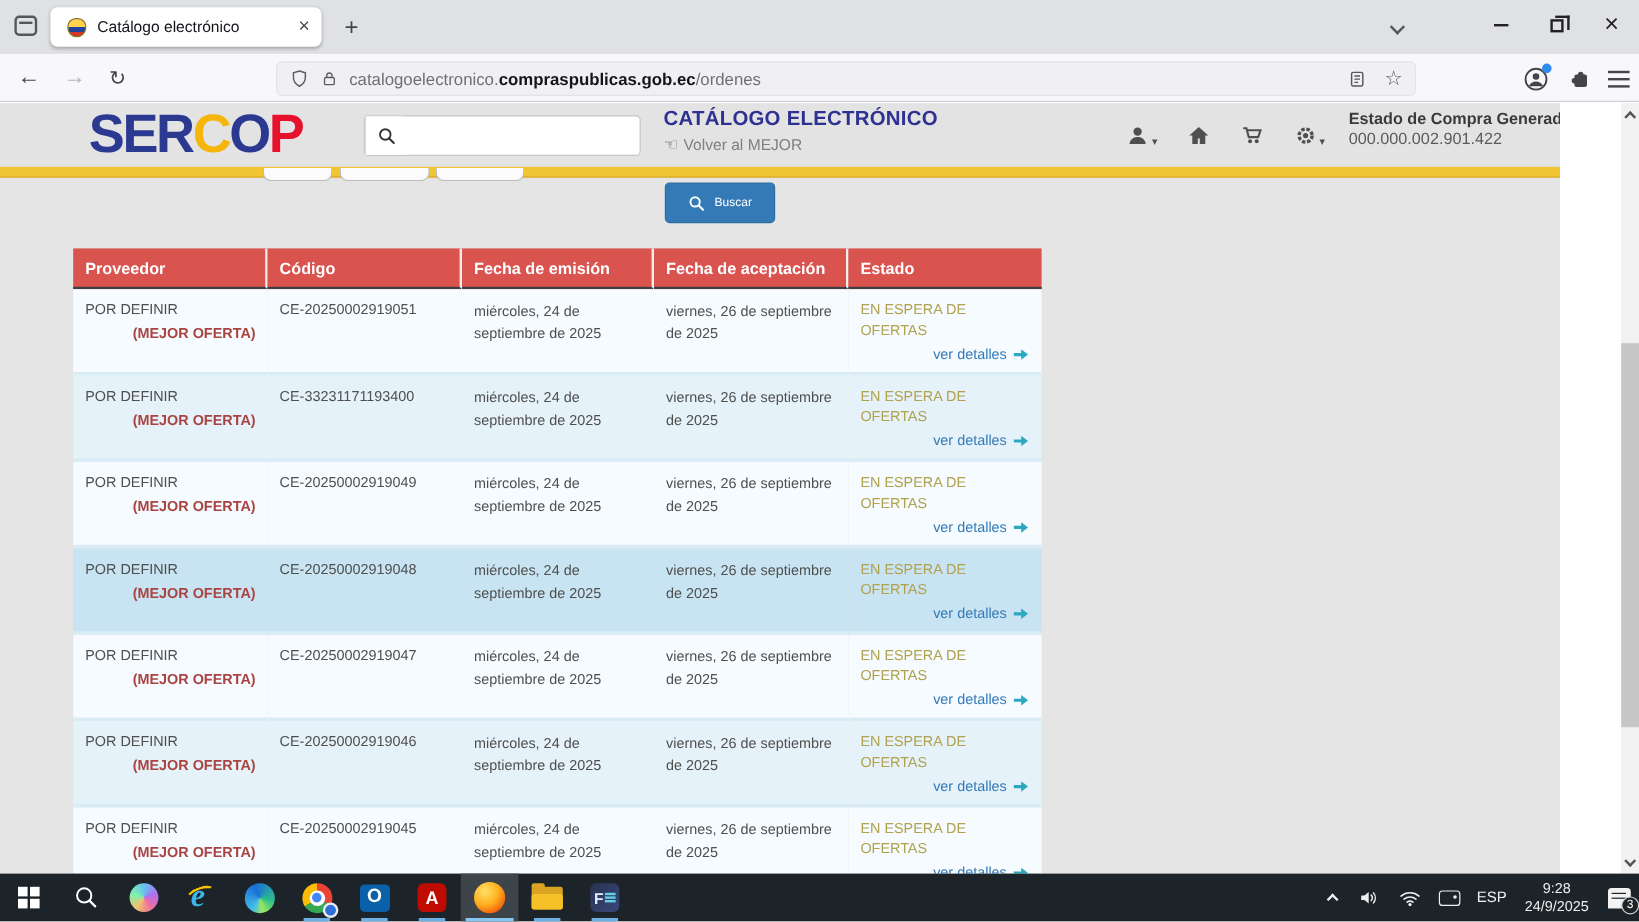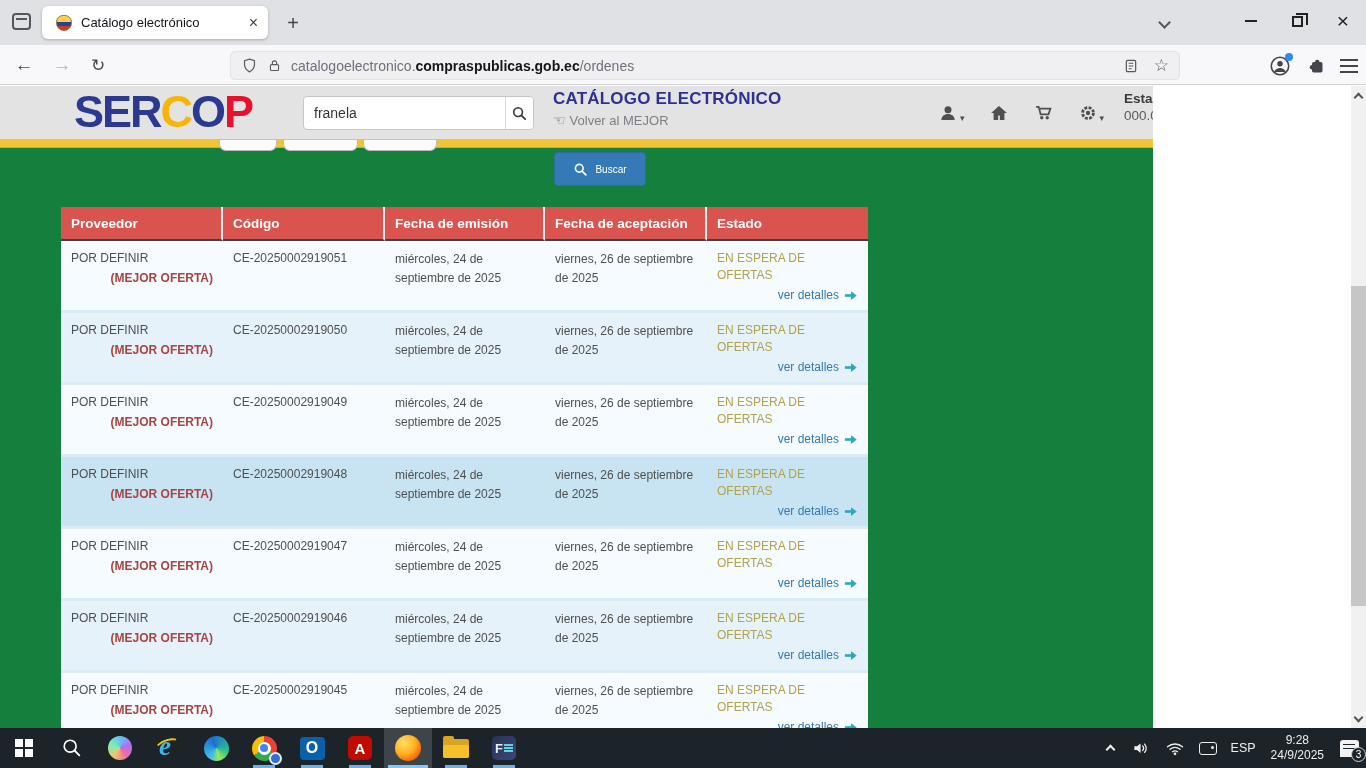--- a/index.html
+++ b/index.html
@@ -41,21 +41,21 @@
   .url-right { margin-left:auto; display:flex; align-items:center; gap:15px; }
   .star { font-size:17px; color:#55565c; }
   .tb-right { position:absolute; right:8px; top:6px; height:29px; display:flex; align-items:center; gap:14px; }
   .acct { position:relative; width:22px; height:22px; }
   .acct .dot { position:absolute; right:-2px; top:-2px; width:8px; height:8px; background:#2f8bf0; border-radius:50%; }
   .hamb { width:18px; height:14px; position:relative; }
   .hamb i, .hamb i:before, .hamb i:after { position:absolute; left:0; width:18px; height:2px; background:#45444a; content:''; }
   .hamb i { top:6px; } .hamb i:before { top:-6px; } .hamb i:after { top:6px; }
 
   
-  .viewport { position:absolute; top:86px; left:0; width:1153px; height:642px; background:#15803d; overflow:hidden; }
+  .viewport { position:absolute; top:86px; left:0; width:1300px; height:642px; background:#e5e5e5; overflow:hidden; }
 
   .site-header { position:absolute; top:0; left:0; width:1351px; height:53px; background:#e3e3e4; }
   .logo { position:absolute; left:74px; top:0px; font-size:45px; font-weight:bold; letter-spacing:-2px; line-height:52px; }
   .logo .b { color:#2b3990; } .logo .y { color:#f5b50a; } .logo .r { color:#e8112d; }
   .search-group { position:absolute; left:303px; top:10px; width:231px; height:34px; background:#fff; border:1px solid #c6c6c6; border-radius:4px; display:flex; }
   .search-input { flex:1; border:none; outline:none; font-size:14px; color:#333; padding:0 10px; font-family:"Liberation Sans",sans-serif; background:transparent; }
   .search-btn { width:36px; border-left:1px solid #d8d8d8; display:flex; align-items:center; justify-content:center; background:#fff; border-radius:0 4px 4px 0; }
   .hdr-center { position:absolute; left:553px; top:3px; }
   .site-title { font-size:17px; font-weight:bold; color:#2e3192; letter-spacing:.2px; }
   .volver { margin-top:3px; font-size:13px; color:#7f7f83; }
@@ -214,21 +214,20 @@
         </span>
     </div>
   </div>
 
   <div class="viewport">
 
     <div class="site-header">
       <div class="logo"><span class="b">SER</span><span class="y">C</span><span class="b">O</span><span class="r">P</span></div>
 
       <div class="search-group">
-        <input class="search-input" type="text" value="franela" style="">
         <span class="search-btn">
           <svg width="17" height="17" viewBox="0 0 24 24">
               <circle cx="10" cy="10" r="6.2" fill="none" stroke="#333" stroke-width="2.2"></circle>
               <path d="M14.6 14.6L20 20" stroke="#333" stroke-width="2.4" stroke-linecap="round"></path>
             </svg>
         </span>
       </div>
 
       <div class="hdr-center">
         <div class="site-title">CATÁLOGO ELECTRÓNICO</div>
@@ -319,21 +318,21 @@
                   </svg></span>
               </div>
             </td>
           </tr>
 
           <tr class="rowA alt">
             <td>
               <div class="prov">POR DEFINIR</div>
               <div class="offer">(MEJOR OFERTA)</div>
             </td>
-            <td>CE-20250002919050</td>
+            <td>CE-33231171193400</td>
             <td class="datecell">miércoles, 24 de septiembre de 2025</td>
             <td class="datecell">viernes, 26 de septiembre de 2025</td>
             <td>
               <div class="status">EN ESPERA DE OFERTAS</div>
               <div class="details">
                 <a href="#">ver detalles</a><span class="arr"><svg width="14" height="11" viewBox="0 0 16 12">
                     <path d="M1 6h8" stroke="#2aa9c0" stroke-width="3"></path>
                     <path d="M8 1l6.5 5L8 11z" fill="#2aa9c0"></path>
                   </svg></span>
               </div>

